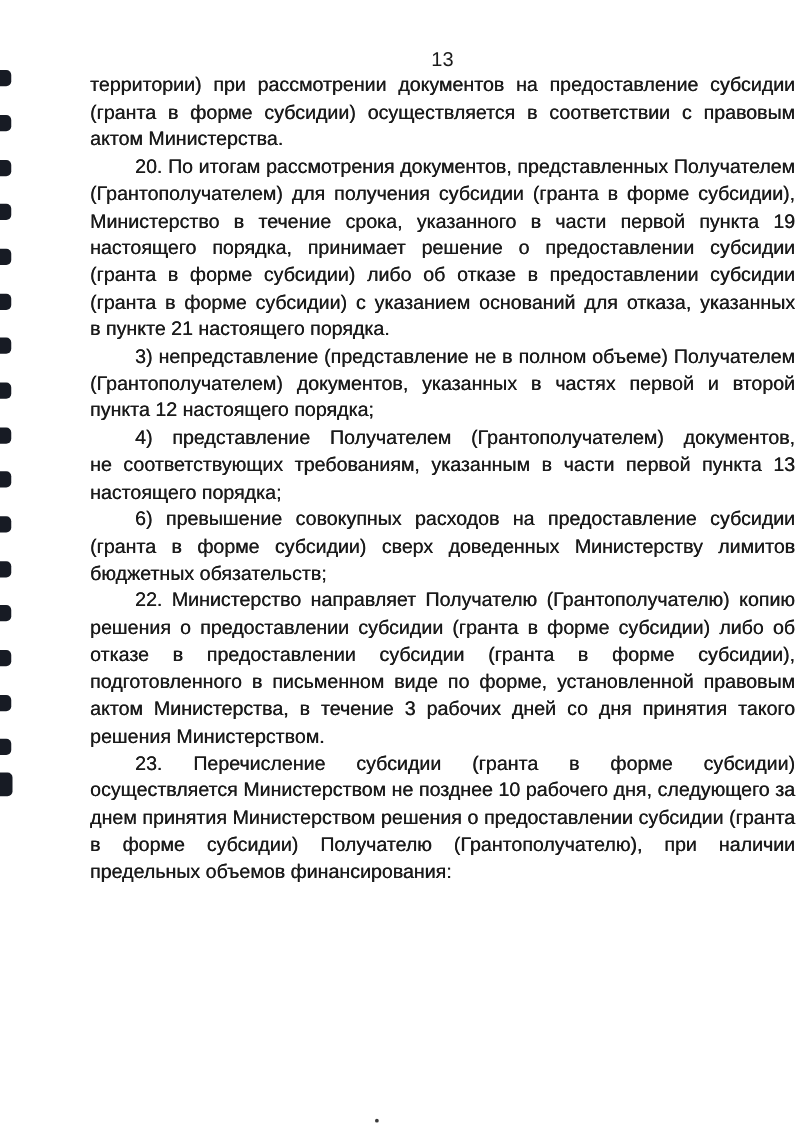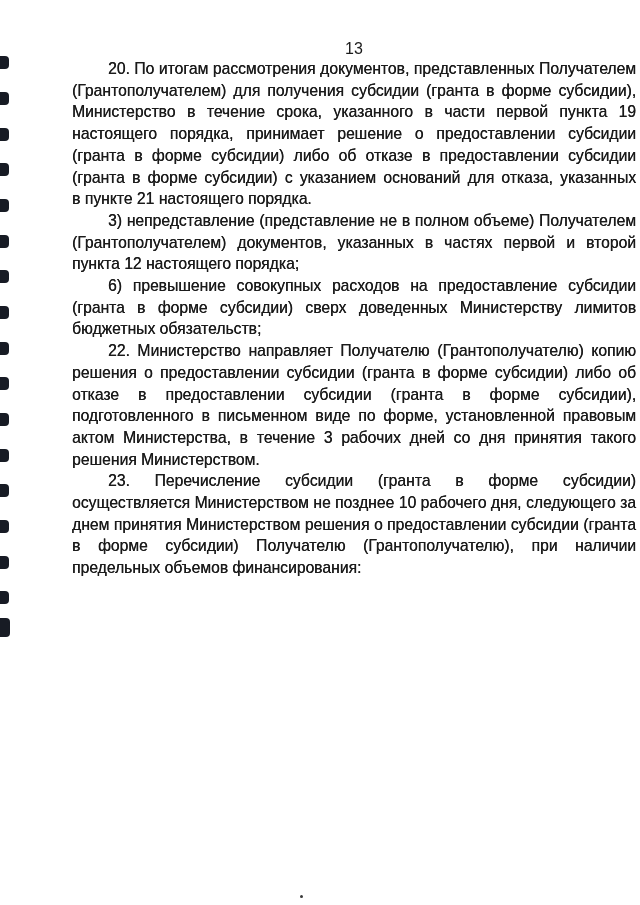--- a/index.html
+++ b/index.html
@@ -72,22 +72,24 @@
       <div class="mark" style="top: 484px; background: rgb(23, 27, 36);"></div>
       <div class="mark" style="top: 520px; background: rgb(23, 27, 36);"></div>
       <div class="mark" style="top: 556px; background: rgb(23, 27, 36);"></div>
       <div class="mark" style="top: 591px; background: rgb(23, 27, 36);"></div>
       <div class="mark last" style="top: 618px; background: rgb(23, 27, 36);"></div>
     </div>
 
   <div class="page-number">13</div>
 
   <div class="content">
+      <p class="para">территории) при рассмотрении документов на предоставление субсидии (гранта в&nbsp;форме субсидии) осуществляется в соответствии с правовым актом Министерства.</p>
       <p class="para indent">20.&nbsp;По итогам рассмотрения документов, представленных Получателем (Грантополучателем) для получения субсидии (гранта в форме субсидии), Министерство в течение срока, указанного в части первой пункта 19 настоящего порядка, принимает решение о предоставлении субсидии (гранта в форме субсидии) либо об отказе в&nbsp;предоставлении субсидии (гранта в форме субсидии) с&nbsp;указанием оснований для отказа, указанных в&nbsp;пункте 21 настоящего порядка.</p>
       <p class="para indent">3)&nbsp;непредставление (представление не в полном объеме) Получателем (Грантополучателем) документов, указанных в частях первой и второй пункта&nbsp;12 настоящего порядка;</p>
+      <p class="para indent">4)&nbsp;представление Получателем (Грантополучателем) документов, не&nbsp;соответствующих требованиям, указанным в части первой пункта&nbsp;13 настоящего порядка;</p>
       <p class="para indent">6)&nbsp;превышение совокупных расходов на предоставление субсидии (гранта в&nbsp;форме субсидии) сверх доведенных Министерству лимитов бюджетных обязательств;</p>
       <p class="para indent">22.&nbsp;Министерство направляет Получателю (Грантополучателю) копию решения о предоставлении субсидии (гранта в форме субсидии) либо об отказе в&nbsp;предоставлении субсидии (гранта в форме субсидии), подготовленного в&nbsp;письменном виде по форме, установленной правовым актом Министерства, в&nbsp;течение 3 рабочих дней со дня принятия такого решения Министерством.</p>
       <p class="para indent">23.&nbsp;Перечисление субсидии (гранта в форме субсидии) осуществляется Министерством не позднее 10 рабочего дня, следующего за днем принятия Министерством решения о предоставлении субсидии (гранта в форме субсидии) Получателю (Грантополучателю), при наличии предельных объемов финансирования:</p>
     </div>
 
   <div class="dot" style="left: 300px; top: 895px;"></div>
 
 </div>
 
 </body></html>

